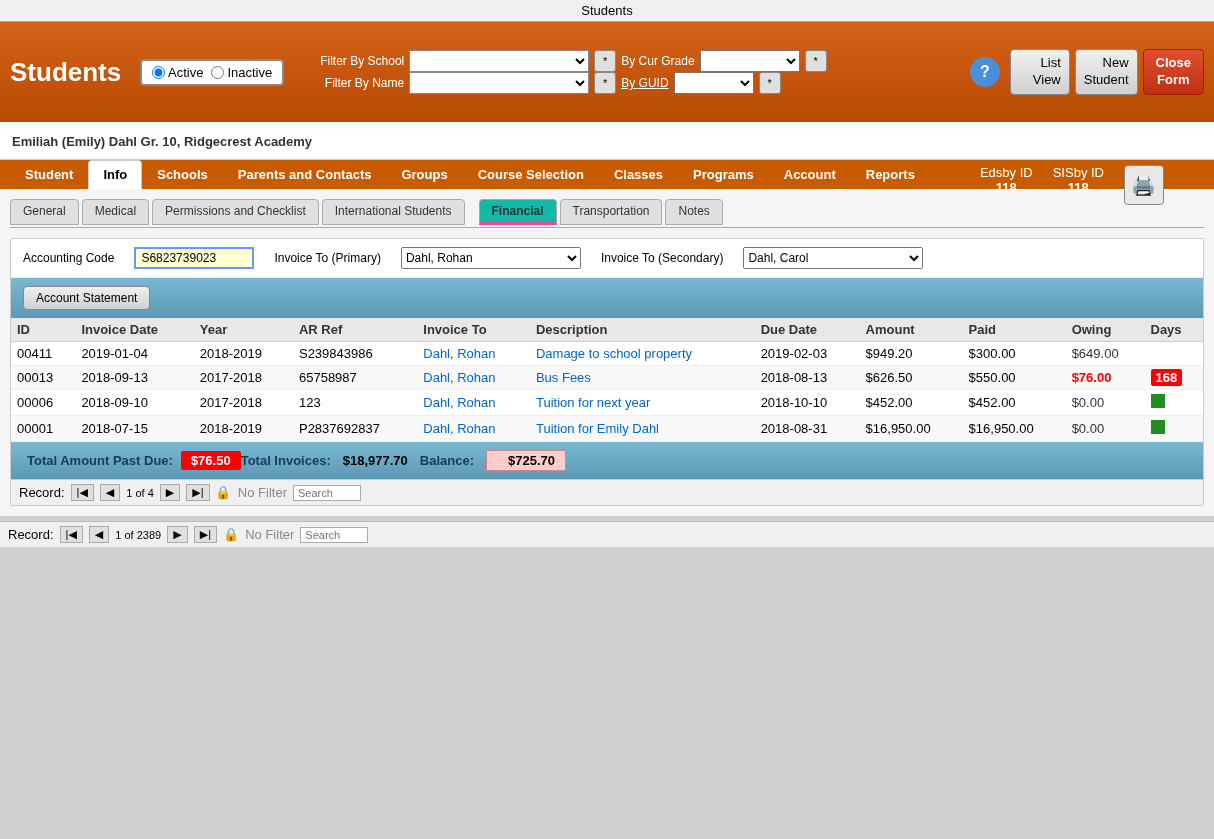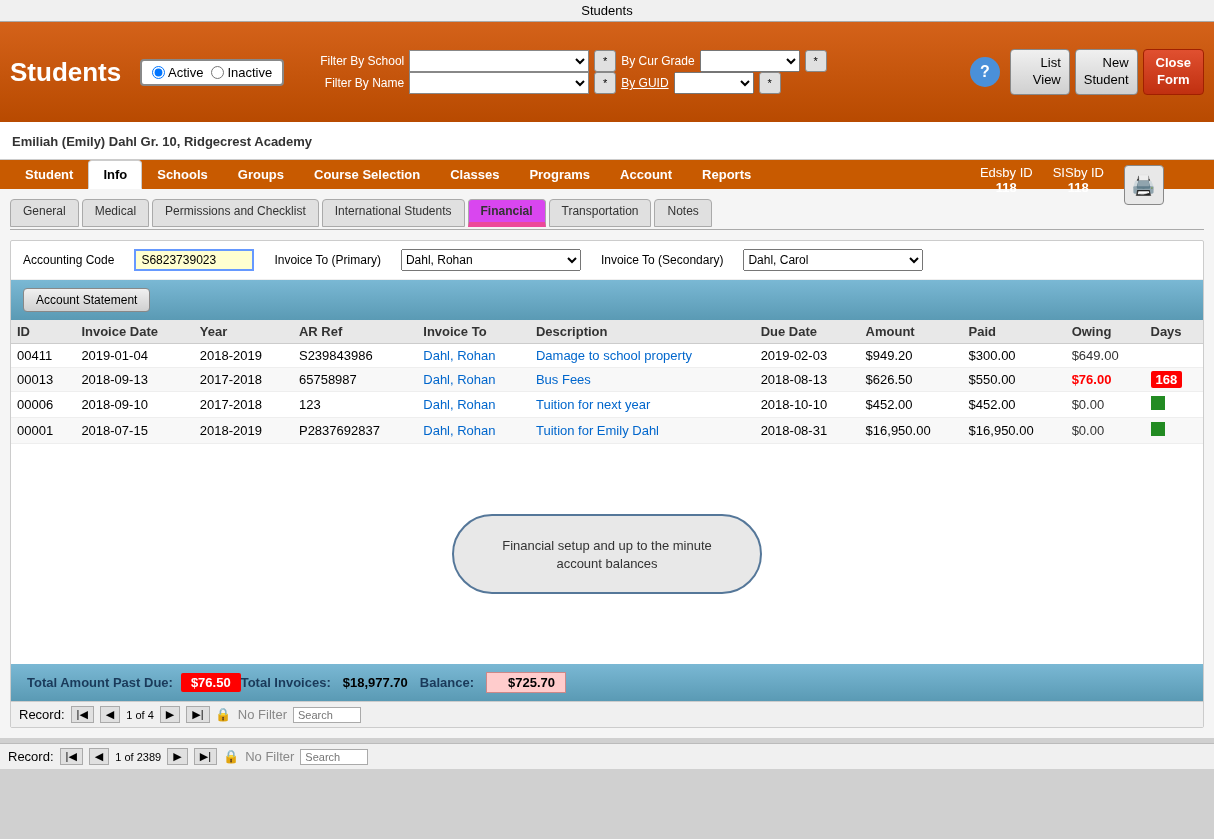--- a/index.html
+++ b/index.html
@@ -207,23 +207,24 @@
     .sub-tab {
       padding: 4px 12px;
       border: 1px solid #aaa;
       border-radius: 4px 4px 0 0;
       background: #e0e0e0;
       cursor: pointer;
       font-size: 12px;
       color: #333;
     }
     .sub-tab.active {
-      background: #d946ef;
-      border-bottom: 5px solid #ec4899;
-      font-weight: bold;
+      background: #14b8a6;
+      border-bottom: 3px solid #ec4899;
+      font-weight: bold;
+      margin-left: 11px;
     }
     
     
     .financial-panel {
       background: white;
       border: 1px solid #ccc;
       border-radius: 2px;
     }
     .accounting-row {
       padding: 8px 12px;
@@ -464,20 +465,21 @@
       <div>SISby ID</div>
       <div class="edsby-val">118</div>
     </div>
     <button class="print-btn">
       <span class="print-icon">🖨️</span>
     </button>
   </div>
   <div class="main-tab">Student</div>
   <div class="main-tab active">Info</div>
   <div class="main-tab">Schools</div>
+  <div class="main-tab">Parents and Contacts</div>
   <div class="main-tab">Groups</div>
   <div class="main-tab">Course Selection</div>
   <div class="main-tab">Classes</div>
   <div class="main-tab">Programs</div>
   <div class="main-tab">Account</div>
   <div class="main-tab">Reports</div>
 </div>
 
 <div class="content-area">
 
@@ -576,25 +578,20 @@
     <td class="link-text">Tuition for Emily Dahl</td>
     <td>2018-08-31</td>
     <td>$16,950.00</td>
     <td>$16,950.00</td>
     <td class="owing-normal">$0.00</td>
     <td><span class="status-green"></span></td>
   </tr>
         </tbody>
     </table>
 
-    <div style="height: 220px; display:flex; align-items:center; justify-content:center;">
-      <div class="tooltip-bubble">
-        <span>Financial setup and up to the minute account balances</span>
-      </div>
-    </div>
 
     <div class="invoices-footer">
       <div class="footer-left">
         <span class="total-label">Total Amount Past Due:</span>
         <span class="past-due-box">$76.50</span>
       </div>
       <div class="footer-right">
         <span class="total-label">Total Invoices:</span>
         <span style="font-weight:bold;">$18,977.70</span>
         <span class="total-label">Balance:</span>

